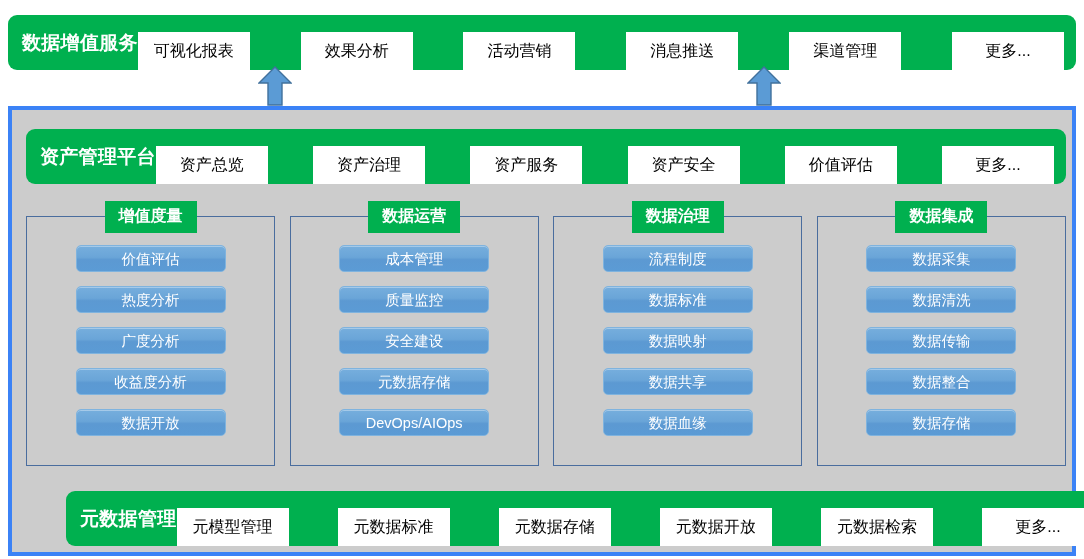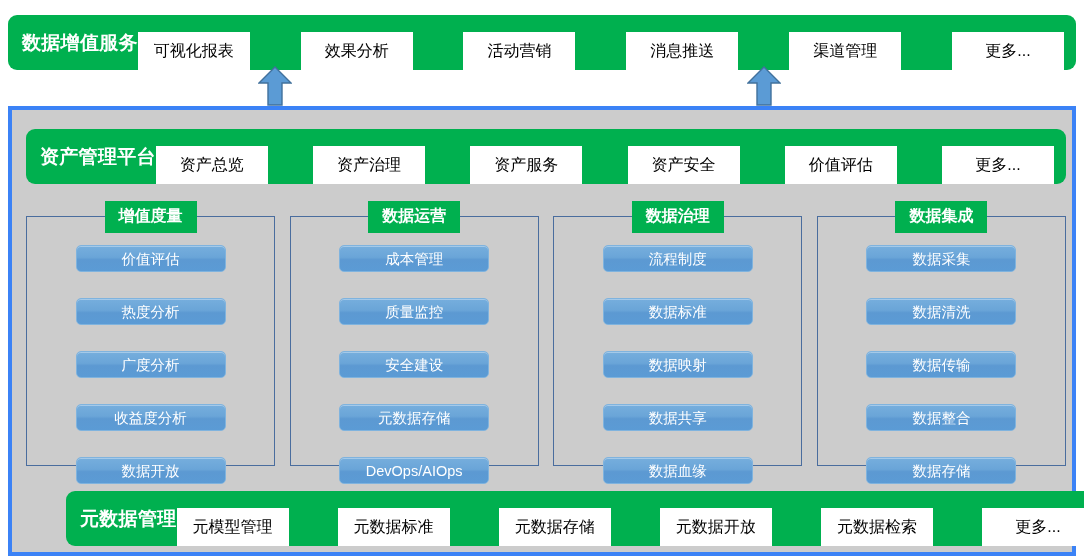--- a/index.html
+++ b/index.html
@@ -99,21 +99,21 @@
 
   .column {
     position: relative;
     width: 249px;
     border: 1px solid #4a6d9e;
     box-sizing: border-box;
     padding: 28px 0 14px 0;
     display: flex;
     flex-direction: column;
     align-items: center;
-    gap: 26px;
+    gap: 14px;
   }
 
   .col-header {
     position: absolute;
     top: -16px;
     left: 50%;
     transform: translateX(-50%);
     background: #00b04f;
     color: #ffffff;
     font-weight: bold;

